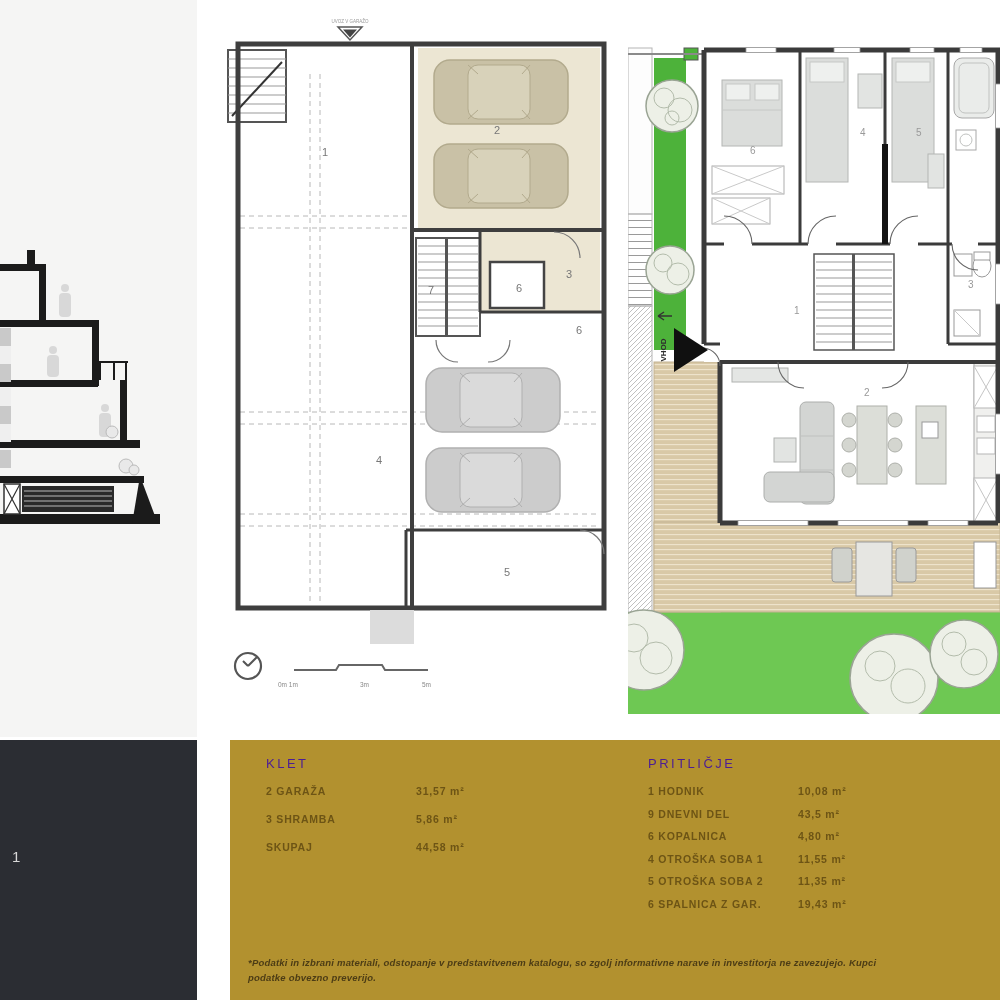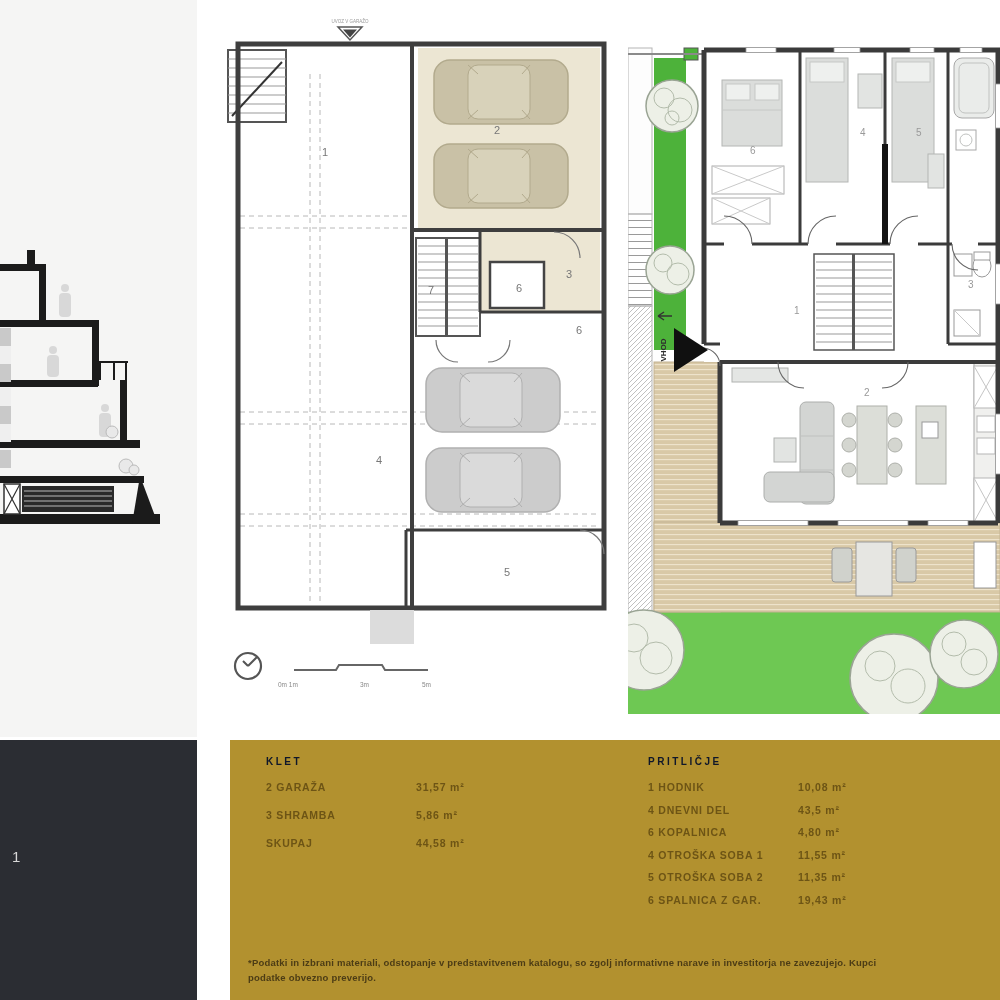--- a/index.html
+++ b/index.html
@@ -9,28 +9,28 @@
   .xsec{position:absolute;left:0;top:228px;}
   .unit-box{position:absolute;left:0;top:740px;width:197px;height:260px;background:#2b2d33;}
   .unit-num{position:absolute;left:12px;top:108px;color:#d8d8d8;font-size:15px;}
   .plan{position:absolute;}
   .plan-basement{left:222px;top:14px;}
   .plan-ground{left:628px;top:14px;}
   .gold{position:absolute;left:230px;top:740px;width:770px;height:260px;background:#b2912f;color:#6d5415;}
   .col{position:absolute;top:16px;}
   .col-klet{left:36px;width:260px;}
   .col-prit{left:406px;width:260px;margin-left:12px;}
-  .tbl-title{font-size:10px;font-weight:700;letter-spacing:2.5px;color:#0f172a;margin-bottom:14px;}
+  .tbl-title{font-size:13px;font-weight:400;letter-spacing:2.5px;color:#4c1d95;margin-bottom:14px;}
   .tbl-row{display:flex;font-size:10.5px;font-weight:700;letter-spacing:0.8px;}
   .col-klet .tbl-row{margin-bottom:16px;}
   .col-prit .tbl-row{margin-bottom:10.5px;}
   .lbl{width:150px;}
   .val{width:90px;}
   .footnote{position:absolute;left:18px;top:216px;width:742px;font-size:9.5px;font-weight:700;
-            color:#4c3c15;line-height:1.55;letter-spacing:0.2px;}
+            color:#4c3c15;line-height:1.55;letter-spacing:0.2px;font-style:italic;}
   svg text{font-family:"Liberation Sans",sans-serif;}
 </style>
 </head>
 <body>
 
 <div class="canvas">
 
   <div class="left-panel">
     <svg class="xsec" width="160" height="300" viewBox="0 0 160 300">
       <g fill="#1b1b1b">
@@ -359,21 +359,21 @@
         <span class="val">44,58 m²</span>
       </div>
     </div>
     <div class="col col-prit">
       <div class="tbl-title">PRITLIČJE</div>
       <div class="tbl-row">
         <span class="lbl">1 HODNIK</span>
         <span class="val">10,08 m²</span>
       </div>
       <div class="tbl-row">
-        <span class="lbl">4 DNEVNI DEL</span>
+        <span class="lbl">9 DNEVNI DEL</span>
         <span class="val">43,5 m²</span>
       </div>
       <div class="tbl-row">
         <span class="lbl">6 KOPALNICA</span>
         <span class="val">4,80 m²</span>
       </div>
       <div class="tbl-row">
         <span class="lbl">4 OTROŠKA SOBA 1</span>
         <span class="val">11,55 m²</span>
       </div>

